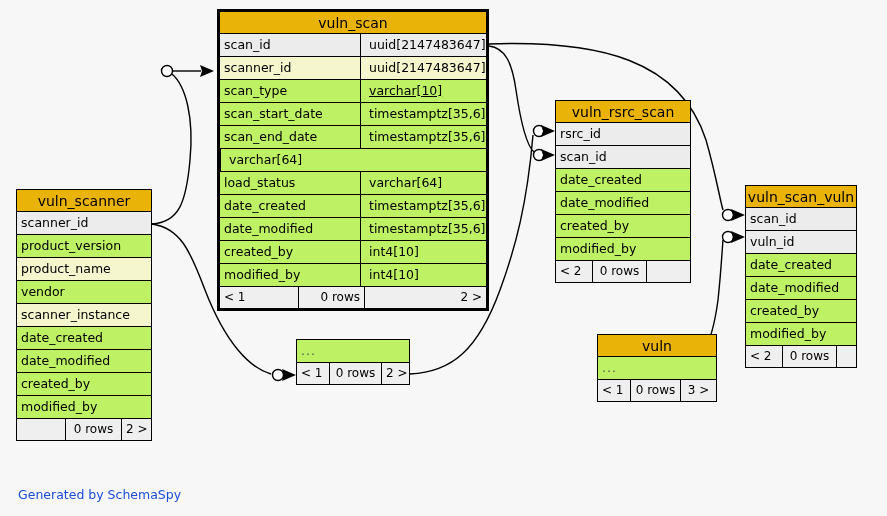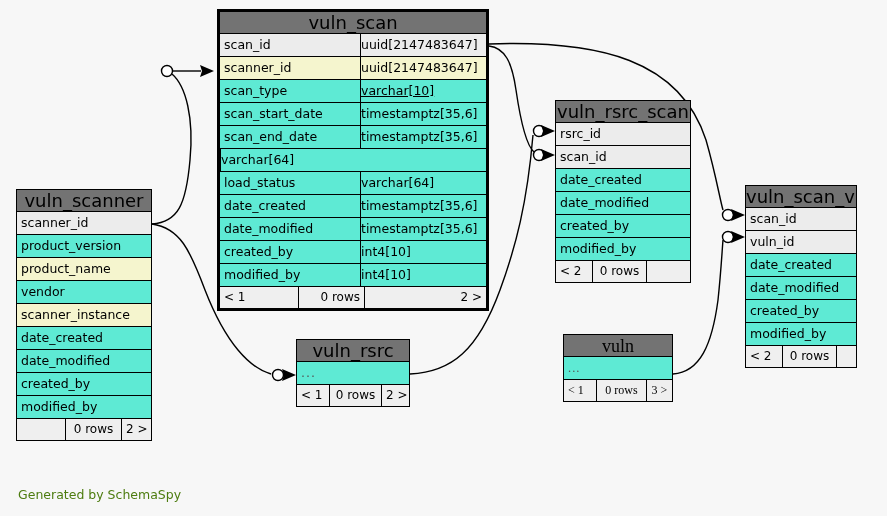--- a/index.html
+++ b/index.html
@@ -29,37 +29,37 @@
   .table {
     position: absolute;
     background: #ffffff;
     border: 1px solid #000000;
     box-sizing: border-box;
   }
   .table.focal {
     border: 3px solid #000000;
   }
   .thead {
-    background: #737373;
+    background: #eab308;
     text-align: center;
-    font-size: 18px;
+    font-size: 14px;
     color: #000;
     height: 22px;
     line-height: 22px;
     border-bottom: 1px solid #000;
     box-sizing: border-box;
     white-space: nowrap;
     overflow: hidden;
   }
   .row {
     display: flex;
     height: 23px;
     border-bottom: 1px solid #000;
     box-sizing: border-box;
-    background: #5eead4;
+    background: #bef264;
   }
   .row.key {
     background: #ececec;
   }
   .row.idx {
     background: #f5f5ce;
   }
   .cell-name {
     flex: 1 1 auto;
     font-size: 12.5px;
@@ -67,21 +67,21 @@
     padding-left: 4px;
     white-space: nowrap;
     overflow: hidden;
     color: #000;
     box-sizing: border-box;
   }
   .cell-type {
     flex: 0 0 auto;
     font-size: 12.5px;
     line-height: 22px;
-    padding-left: 0;
+    padding-left: 8px;
     border-left: 1px solid #000;
     white-space: nowrap;
     overflow: hidden;
     color: #000;
     box-sizing: border-box;
   }
   .row.ellipsis .cell-name {
     color: #555;
     letter-spacing: 1px;
   }
@@ -105,21 +105,21 @@
   }
   .fleft { text-align: left; }
   .fmid  { text-align: right; }
   .fmidc { text-align: center; }
   .fright{ text-align: right; }
   .caption {
     position: absolute;
     left: 18px;
     top: 487px;
     font-size: 12.5px;
-    color: #4d7c0f;
+    color: #1d4ed8;
   }
   .edge-path {
     fill: none;
     stroke: #000000;
     stroke-width: 1.4px;
   }
   .marker-dot {
     fill: #ffffff;
     stroke: #000000;
     stroke-width: 1.4px;
@@ -317,34 +317,33 @@
     </div>
 
     <div class="foot">
       <div class="fcell fleft" style="width:36px;">&lt; 2</div>
       <div class="fcell fmidc" style="width:54px;">0 rows</div>
       <div class="fcell fright" style="flex:1;"></div>
     </div>
   </div>
 
   <div class="table" style="left:296px; top:339px; width:114px;">
-    <div class="thead">vuln_rsrc</div>
 
     <div class="row ellipsis">
       <div class="cell-name">...</div>
     </div>
 
     <div class="foot">
       <div class="fcell fleft" style="width:32px;">&lt; 1</div>
       <div class="fcell fmidc" style="width:52px;">0 rows</div>
       <div class="fcell fmidc" style="flex:1;">2 &gt;</div>
     </div>
   </div>
 
-  <div class="table" style="left:563px; top:334px; width:110px;font-family:Liberation Serif, serif;">
+  <div class="table" style="left:597px; top:334px; width:120px;">
     <div class="thead">vuln</div>
 
     <div class="row ellipsis">
       <div class="cell-name">...</div>
     </div>
 
     <div class="foot">
       <div class="fcell fleft" style="width:32px;">&lt; 1</div>
       <div class="fcell fmidc" style="width:50px;">0 rows</div>
       <div class="fcell fmidc" style="flex:1;">3 &gt;</div>

